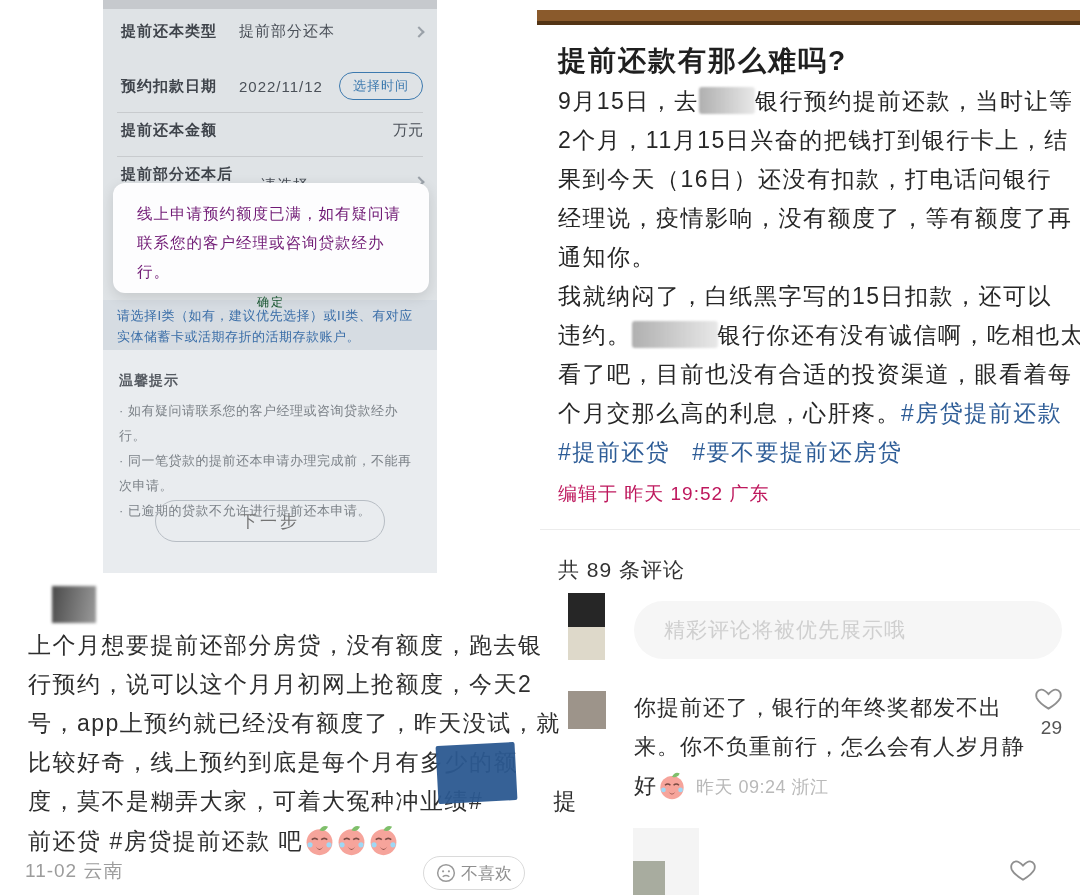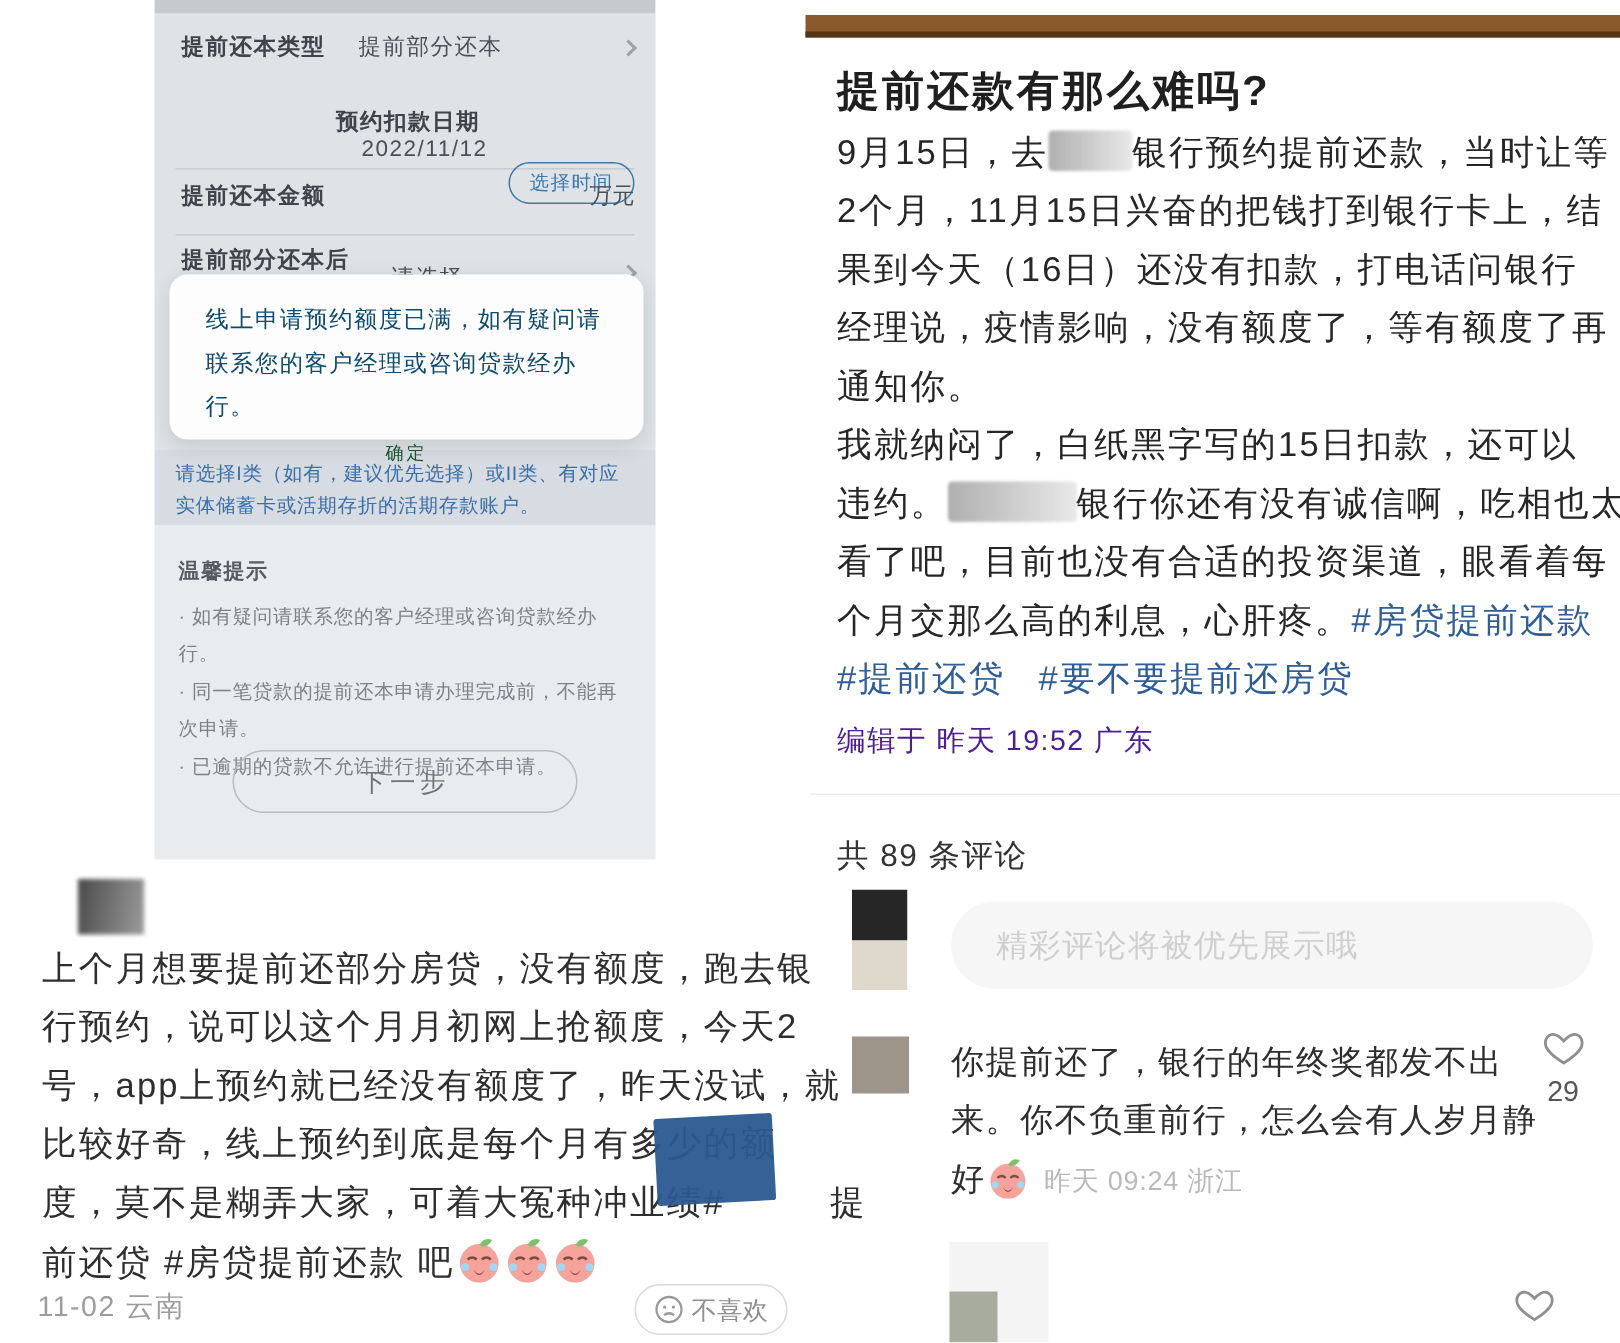--- a/index.html
+++ b/index.html
@@ -14,21 +14,21 @@
   .form-label { font-size:15px; color:#3f444b; font-weight:bold; letter-spacing:1px; }
   .form-value { font-size:15px; color:#4a5058; margin-left:22px; letter-spacing:1px; }
   .row-right { margin-left:auto; display:flex; align-items:center; }
   .chev { width:8px; height:8px; border-top:2px solid #9aa1a8; border-right:2px solid #9aa1a8; transform:rotate(45deg); }
   .pill-btn { border:1.4px solid #3c79ae; color:#3c79ae; font-size:13px; border-radius:15px; padding:4px 13px; letter-spacing:1px; background:transparent; }
   .hairline { position:absolute; left:14px; right:14px; height:1px; background:rgba(0,0,0,0.10); }
   .unit { font-size:15px; color:#4a5058; margin-left:auto; }
   .label-wrap { width:118px; line-height:20px; }
 
   .dialog { position:absolute; left:10px; top:183px; width:316px; height:110px; background:#fdfdfe; border-radius:12px; box-shadow:0 4px 14px rgba(0,0,0,0.12); z-index:5; padding:16px 24px 0 24px; }
-  .dialog-msg { font-size:15.5px; color:#0c4a6e; line-height:29px; letter-spacing:1px; }
+  .dialog-msg { font-size:15.5px; color:#701a75; line-height:29px; letter-spacing:1px; }
   .dialog-confirm { margin-top:8px; text-align:center; font-size:12px; color:#14532d; letter-spacing:2px; background:none; border:none; width:100%; }
 
   .account-note { position:absolute; left:0; top:300px; width:100%; height:50px; background:#d6dce2; color:#3a6ea8; font-size:13px; line-height:21px; padding:5px 14px 0 14px; letter-spacing:0.5px; }
 
   .tips { position:absolute; left:16px; top:372px; width:300px; }
   .tips-title { font-size:14px; font-weight:bold; color:#565b62; letter-spacing:1px; margin-bottom:8px; }
   .tip-item { font-size:13px; color:#7c8288; line-height:25px; letter-spacing:0.5px; }
   .tip-item::before { content:"· "; }
 
   .next-btn { position:absolute; left:52px; top:500px; width:230px; height:42px; border:1.5px solid #b7bdc4; border-radius:22px; background:transparent; color:#737373; font-size:17px; letter-spacing:3px; }
@@ -47,34 +47,34 @@
 
   
   .brown-bar { position:absolute; left:537px; top:10px; width:543px; height:15px; background:#8a5a2c; border-bottom:4px solid #533415; }
   .rp-title { position:absolute; left:558px; top:42px; font-size:28px; font-weight:bold; color:#1f1f1f; letter-spacing:2px; }
   .rp-body { position:absolute; left:558px; top:86px; width:510px; font-size:23px; color:#262626; letter-spacing:1.5px; }
   .rp-line { position:absolute; left:0; white-space:nowrap; }
   .tag { color:#2e5d97; }
   .smudge { display:inline-block; height:27px; background:linear-gradient(90deg,rgba(110,110,110,0.55),rgba(175,175,175,0.28)); border-radius:3px; vertical-align:-5px; filter:blur(1px); }
   .smudge-sm { width:56px; }
   .smudge-md { width:86px; }
-  .rp-edited { position:absolute; left:558px; top:481px; font-size:19px; color:#4c1d95; letter-spacing:1px; }
+  .rp-edited { position:absolute; left:558px; top:481px; font-size:19px; color:#be185d; letter-spacing:1px; }
   .rp-divider { position:absolute; left:540px; top:529px; width:540px; height:1px; background:#ececec; }
   .comments-header { position:absolute; left:558px; top:556px; font-size:21px; color:#333; letter-spacing:1px; }
 
   .avatar-input { position:absolute; left:568px; top:593px; width:37px; height:67px; overflow:hidden; }
   .avatar-input .a-top { width:100%; height:34px; background:#262626; }
   .avatar-input .a-bot { width:100%; height:33px; background:#ded9ca; }
   .comment-input { position:absolute; left:634px; top:601px; width:428px; height:58px; background:#f6f6f6; border-radius:29px; display:flex; align-items:center; padding-left:30px; color:#cfcfcf; font-size:21px; letter-spacing:1px; }
 
   .avatar-c1 { position:absolute; left:568px; top:691px; width:38px; height:38px; background:#9d948a; }
   .c1-text { position:absolute; left:634px; top:693px; width:360px; font-size:22px; color:#2e2e2e; letter-spacing:1px; }
   .c1-line { position:absolute; left:0; white-space:nowrap; }
   .c1-meta { font-size:18px; color:#b9b9b9; margin-left:10px; letter-spacing:0.5px; }
-  .like-block { position:absolute; left:1022px; top:686px; width:40px; text-align:center; }
+  .like-block { position:absolute; left:1022px; top:686px; width:40px; text-align:right; }
   .like-count { font-size:19px; color:#555; margin-top:2px; }
 
   .avatar-c2-bg { position:absolute; left:633px; top:828px; width:66px; height:67px; background:#f4f4f4; }
   .avatar-c2 { position:absolute; left:633px; top:861px; width:32px; height:34px; background:#a8ac9f; }
   .like2 { position:absolute; left:1010px; top:858px; }
 </style>
 </head>
 <body>
 
 <div class="canvas">
@@ -84,21 +84,21 @@
     <div class="form-area">
 
       <div class="form-row" style="top:13px;">
         <span class="form-label">提前还本类型</span>
         <span class="form-value">提前部分还本</span>
         <span class="row-right">
             <span class="chev"></span>
           </span>
       </div>
 
-      <div class="form-row" style="top:63px;flex-direction:column;">
+      <div class="form-row" style="top:63px;">
         <span class="form-label">预约扣款日期</span>
         <span class="form-value">2022/11/12</span>
         <span class="row-right">
             <button class="pill-btn">选择时间</button>
           </span>
       </div>
       <div class="hairline" style="top:103px;"></div>
 
       <div class="form-row" style="top:112px;">
         <span class="form-label">提前还本金额</span>

